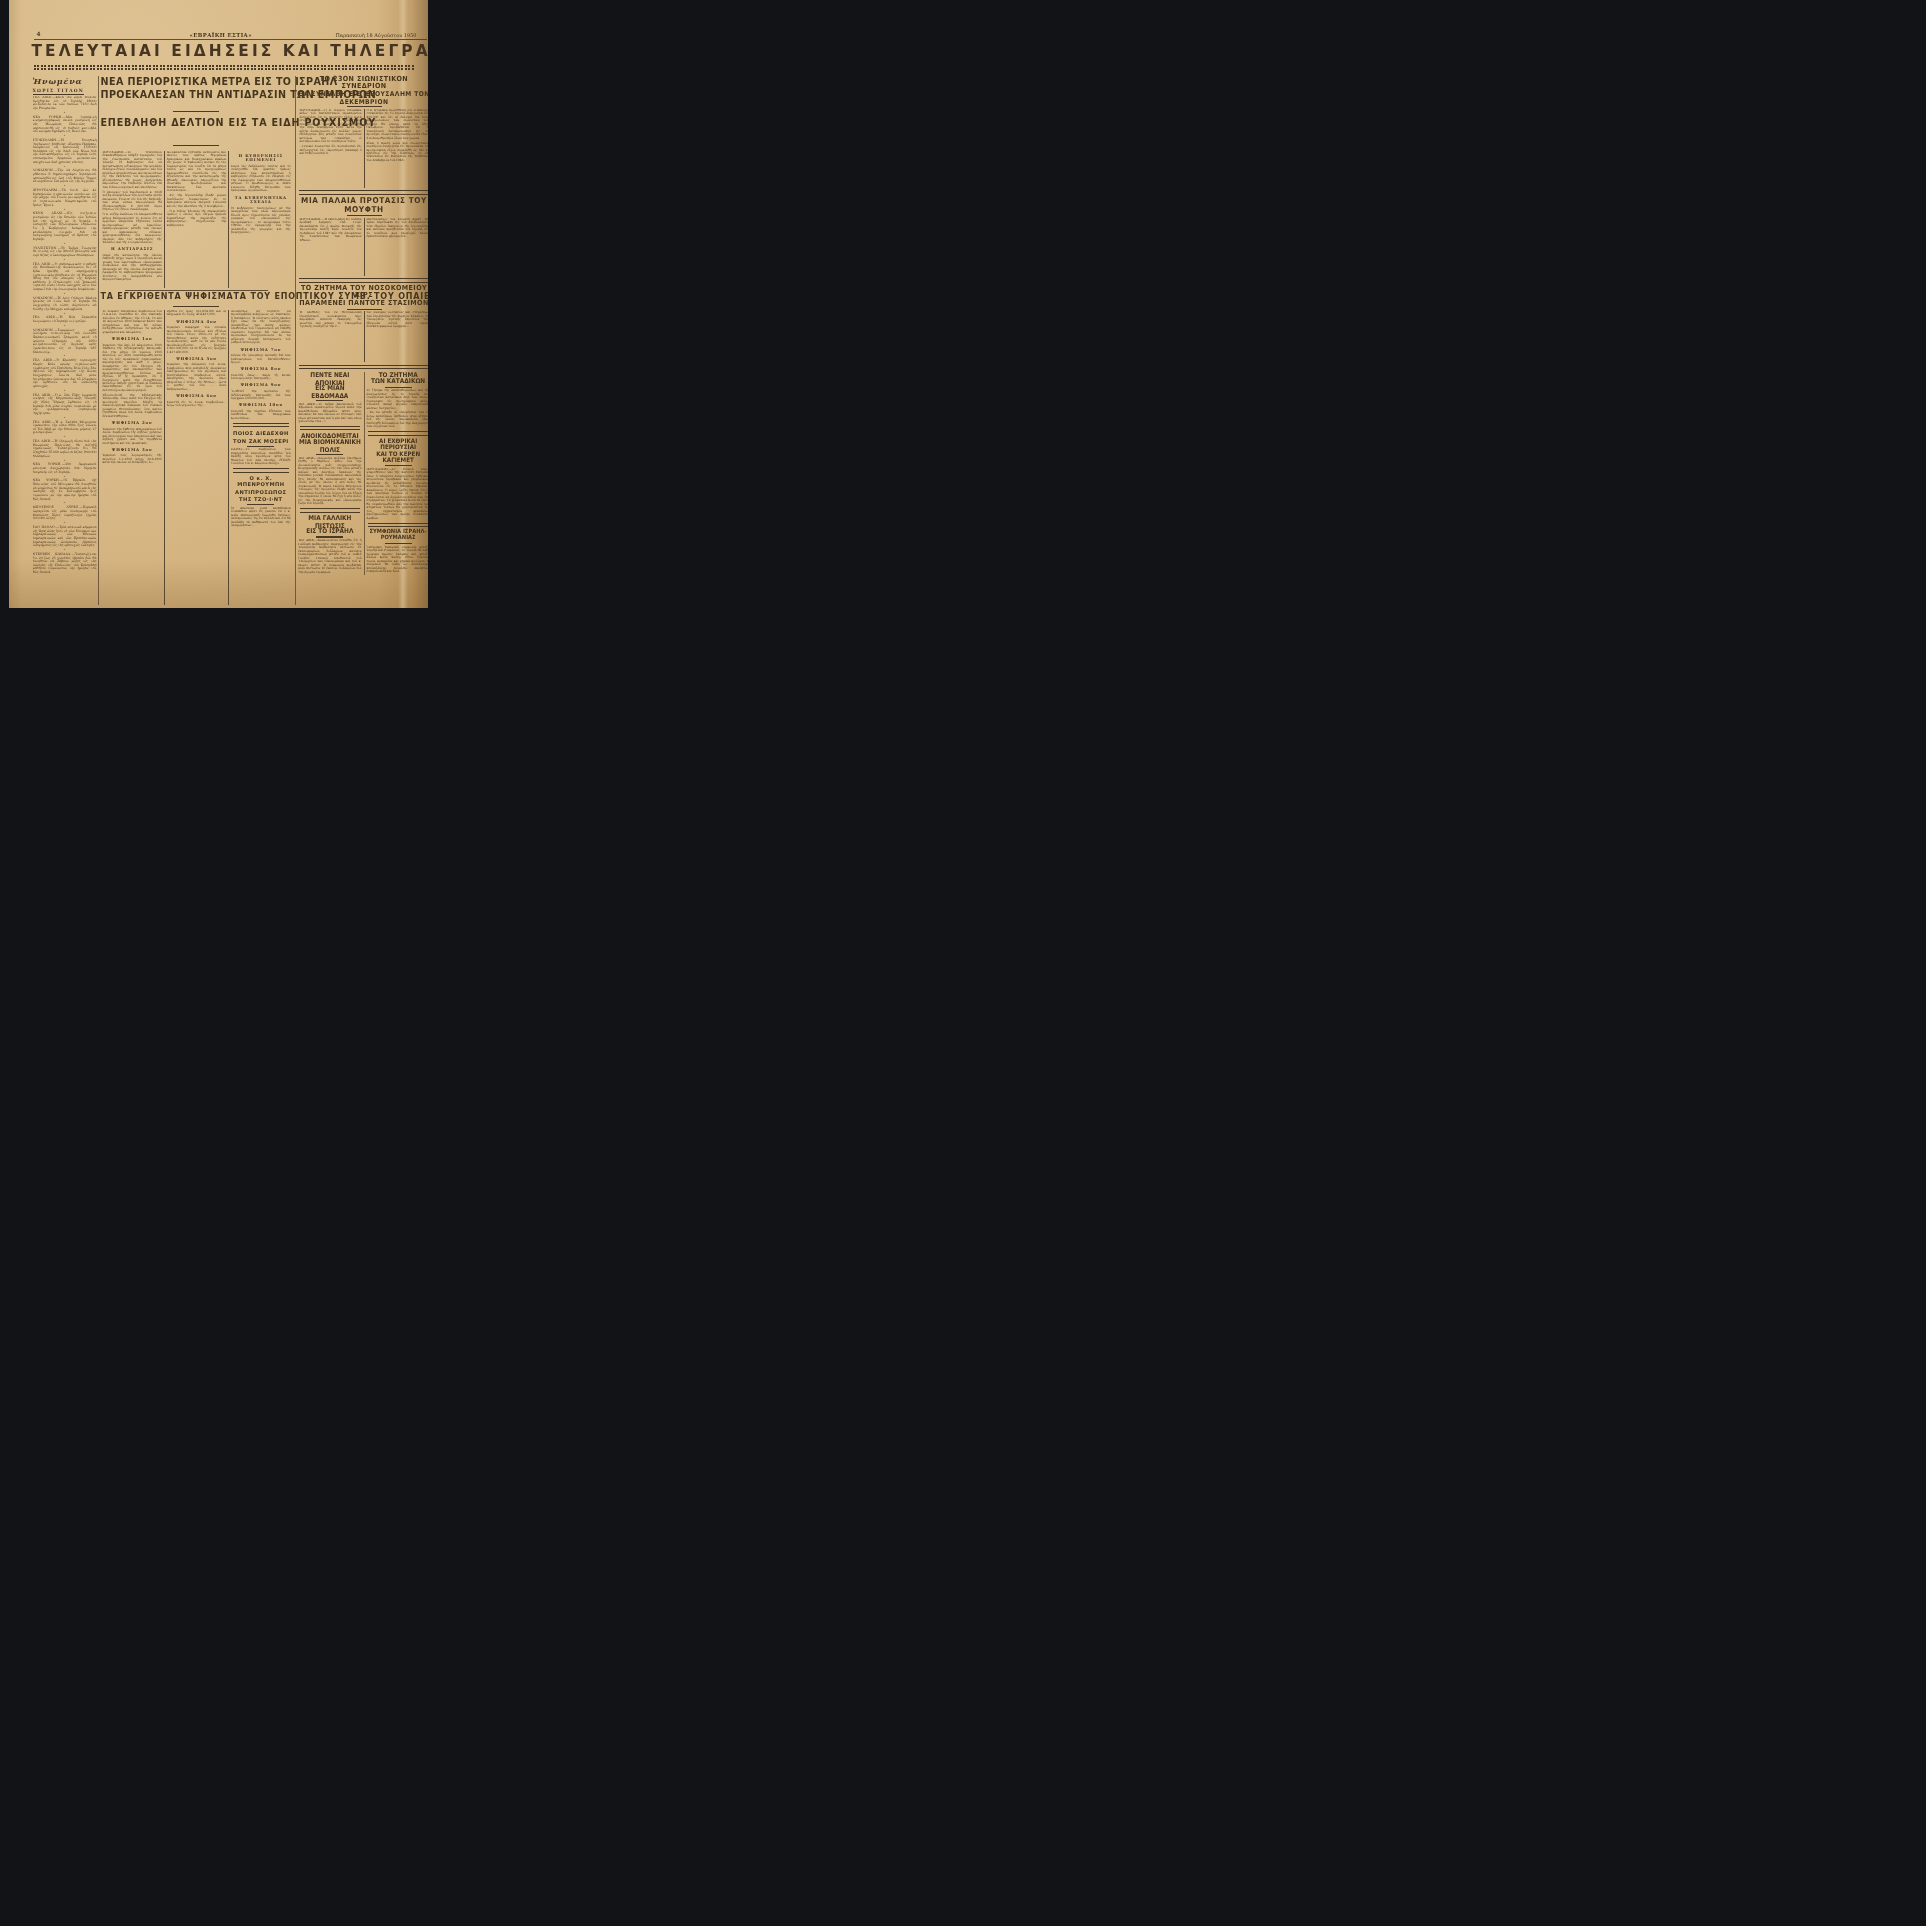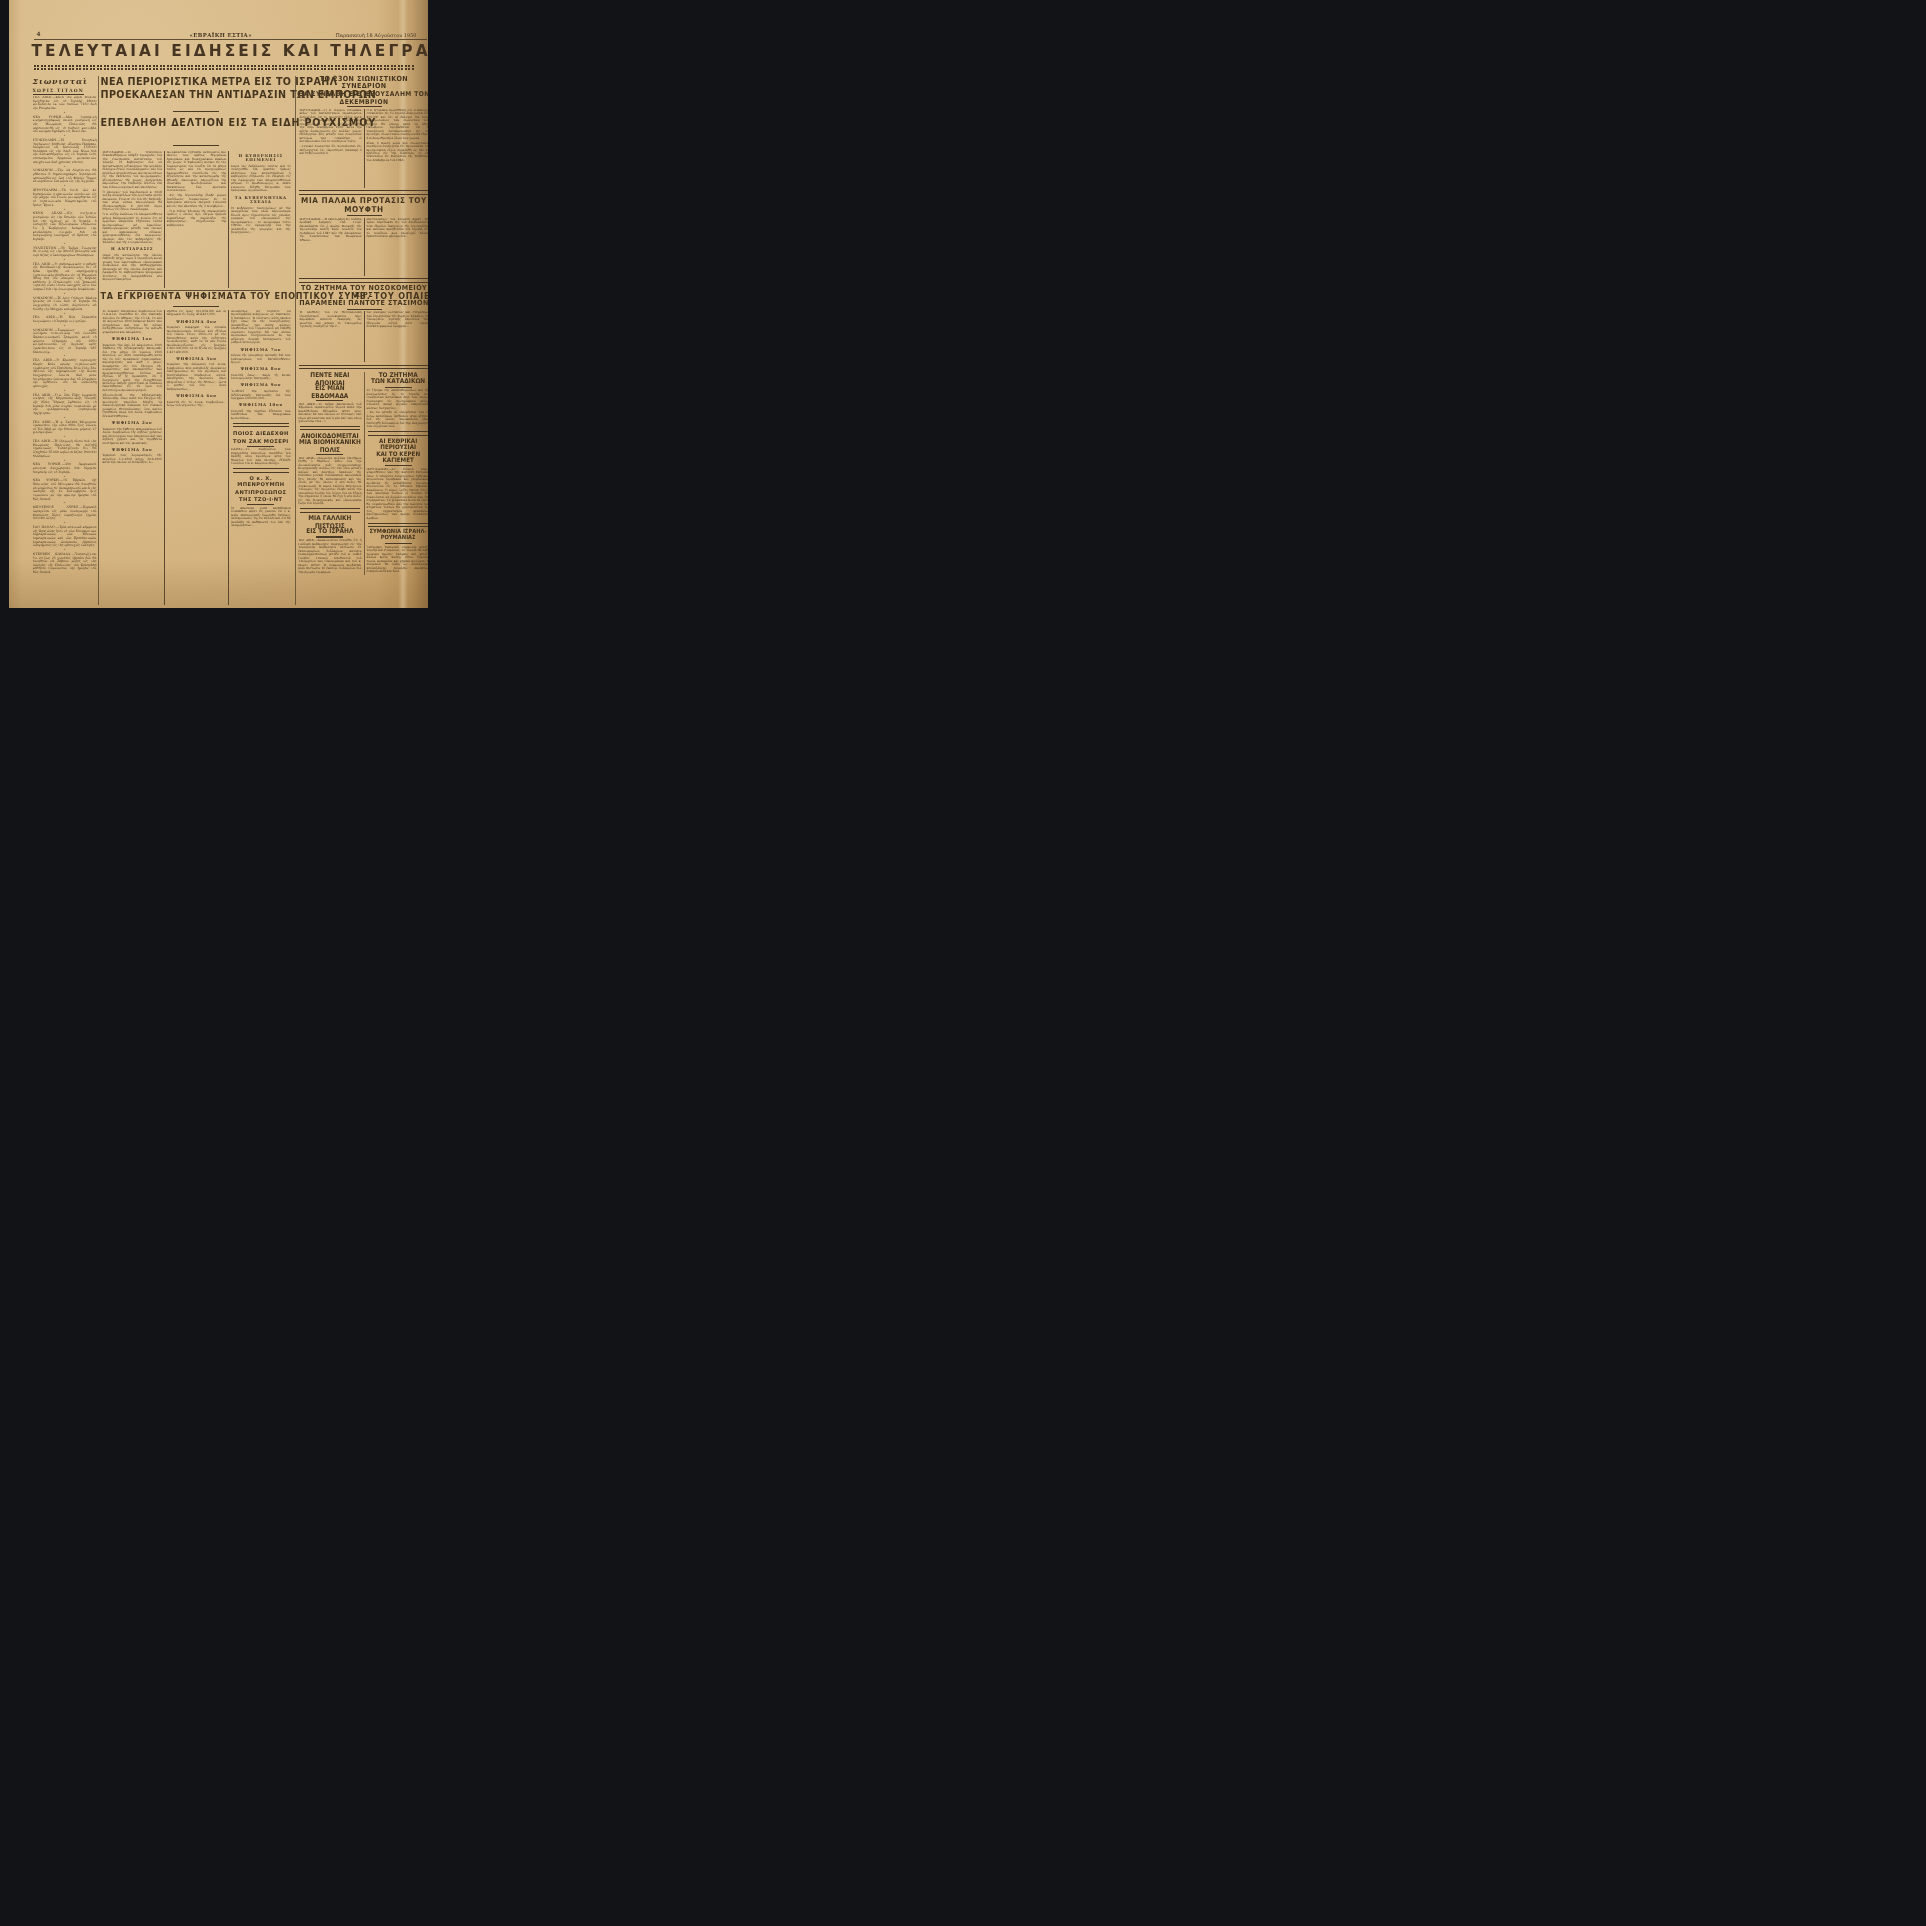--- a/index.html
+++ b/index.html
@@ -62,21 +62,21 @@
   <div class="hdr-mast ink" style="left:181px;top:32px">«ΕΒΡΑΪΚΗ ΕΣΤΙΑ»</div>
   <div class="hdr-date ink" style="left:327px;top:32px">Παρασκευὴ 18 Αὐγούστου 1950</div>
   <div class="rule" style="left:25px;top:39px;width:393px"></div>
 
   <div class="h-big" style="left:23px;top:42px;width:385px">ΤΕΛΕΥΤΑΙΑΙ ΕΙΔΗΣΕΙΣ ΚΑΙ ΤΗΛΕΓΡΑΦΗΜΑΤΑ</div>
 
   <div class="dotband" style="left:25.4px;top:65px;width:381px"></div>
   <div class="dotband" style="left:25.4px;top:68px;width:381px"></div>
 
   <div style="position:absolute;left:24px;top:76px;width:63px">
-    <div class="sec-title1 ink">Σιωνισταὶ</div>
+    <div class="sec-title1 ink">Ἡνωμένα</div>
     <div class="sec-title2 ink">ΧΩΡΙΣ ΤΙΤΛΟΝ</div>
   </div>
   <div class="newscol" style="left:24px;top:96px;width:64px;height:509px">
 
       <p class="news-item"><span class="dl">ΤΕΛ ΑΒΙΒ.—</span><span>Κατὰ τὸν μῆνα Ἰούλιον ἀφίχθησαν εἰς τὸ Ἰσραὴλ 18000 μετανάσται ἐκ τῶν ὁποίων 7150 ἀπὸ τὴν Ρουμανίαν.</span></p>
       <div class="star">*</div>
 
       <p class="news-item"><span class="dl">ΝΕΑ ΥΟΡΚΗ.—</span><span>Μία ἰσραηλινὴ κινηματογραφικὴ ταινία γενομένη εἰς τὰς Ἡνωμένας Πολιτείας θὰ παρουσιασθῇ εἰς τὸ διεθνὲς φεστιβὰλ τοῦ κινηματογράφου εἰς Βενετίαν.</span></p>
       <div class="star">*</div>
 

